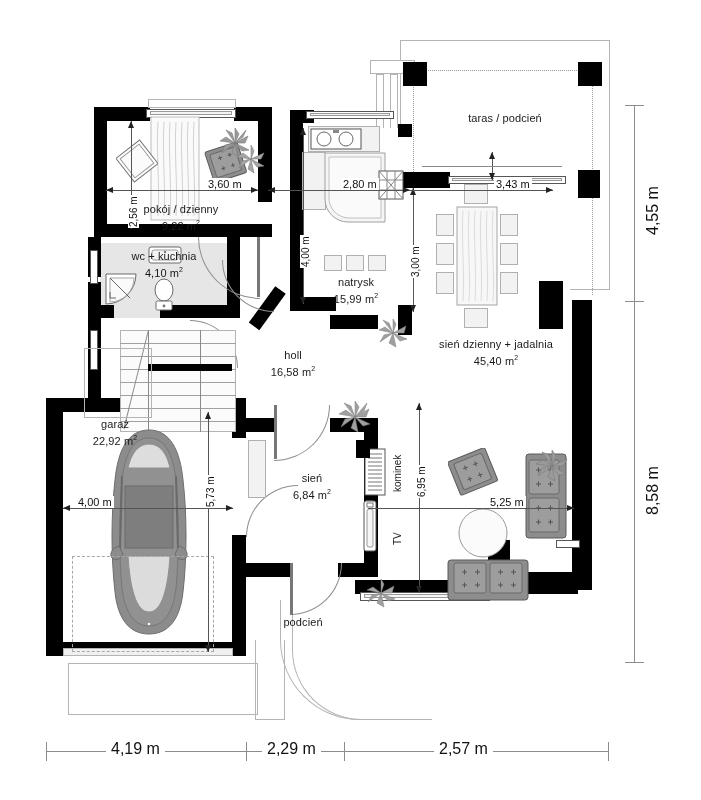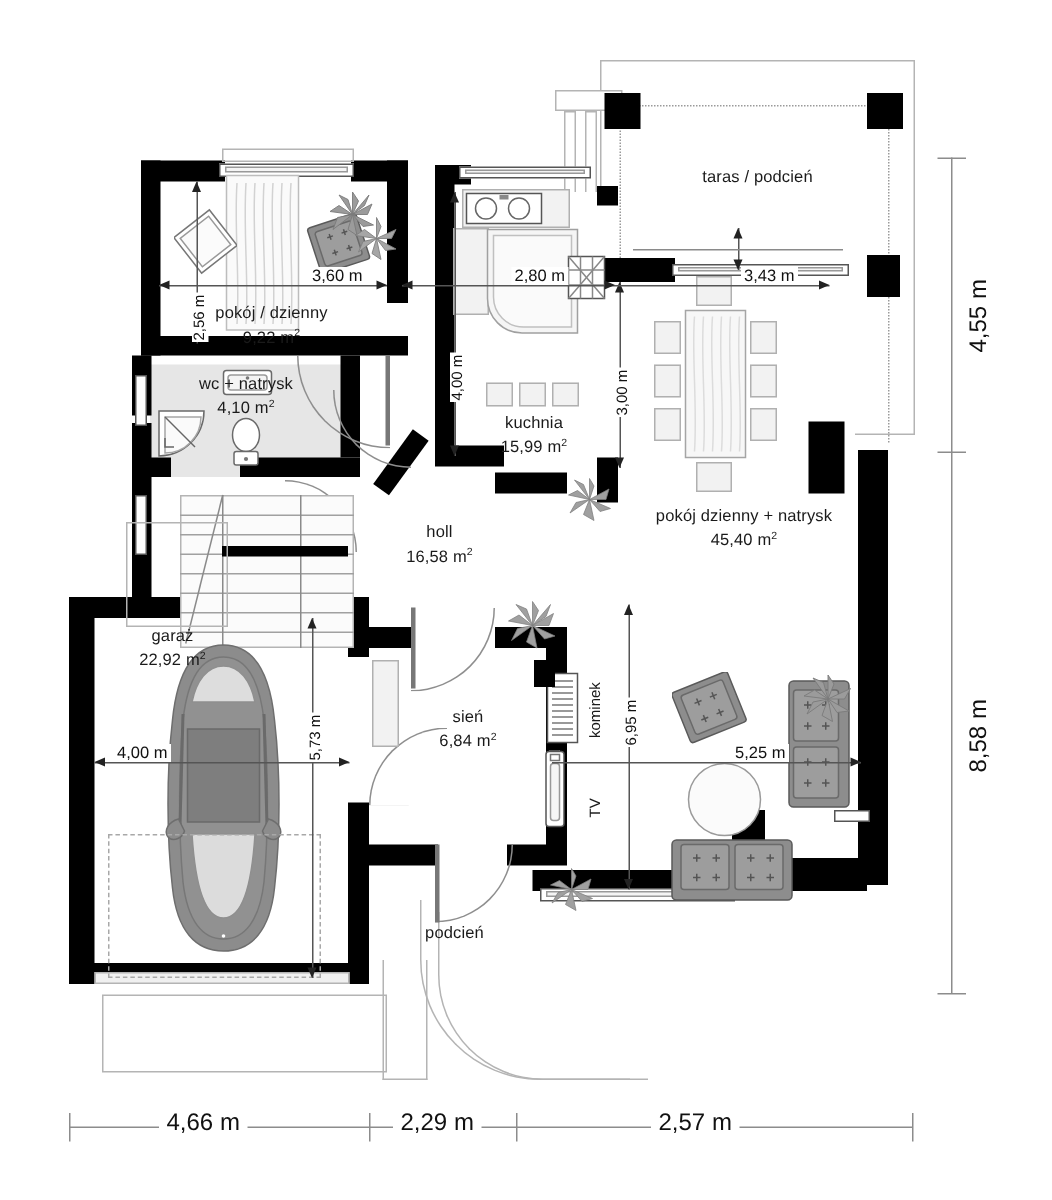--- a/index.html
+++ b/index.html
@@ -527,46 +527,46 @@
     <circle cx="43" cy="196" r="1.2" fill="#fff"></circle>
   </svg>
   <div class="outline-d" style="left:72px; top:556px; width:142px; height:96px;"></div>
 
   <div class="lbl" style="left:108px; top:203px; width:146px;">
     <span>pokój / dzienny</span><br>
     <span>9,22 m</span><span class="sup">2</span>
   </div>
 
   <div class="lbl" style="left:100px; top:250px; width:128px;">
-    <span>wc + natrysk</span><br>
+    <span>wc + kuchnia</span><br>
     <span>4,10 m</span><span class="sup">2</span>
   </div>
 
   <div class="lbl" style="left:296px; top:276px; width:120px;">
-    <span>kuchnia</span><br>
+    <span>natrysk</span><br>
     <span>15,99 m</span><span class="sup">2</span>
   </div>
 
   <div class="lbl" style="left:238px; top:349px; width:110px;">
     <span>holl</span><br>
     <span>16,58 m</span><span class="sup">2</span>
   </div>
 
   <div class="lbl" style="left:62px; top:418px; width:106px;">
     <span>garaż</span><br>
     <span>22,92 m</span><span class="sup">2</span>
   </div>
 
   <div class="lbl" style="left:250px; top:472px; width:100px;padding-left:24px;">
     <span>sień</span><br>
     <span>6,84 m</span><span class="sup">2</span>
   </div>
 
   <div class="lbl" style="left:416px; top:338px; width:160px;">
-    <span>pokój dzienny + natrysk</span><br>
+    <span>sień dzienny + jadalnia</span><br>
     <span>45,40 m</span><span class="sup">2</span>
   </div>
 
   <div class="lbl" style="left:420px; top:112px; width:170px;">
     <span>taras / podcień</span>
   </div>
 
   <div class="lbl" style="left:248px; top:616px; width:110px;">
     <span>podcień</span>
   </div>
@@ -608,21 +608,21 @@
   <div class="dim-lbl-v" style="left:416px; top:498px;">6,95 m</div>
 
   <div class="dim-h noarrow-l" style="left:368px; top:508px; width:206px;"></div>
   <div class="dim-lbl" style="left:488px; top:496px;">5,25 m</div>
 
   <div class="ext-line" style="left:46px; top:751px; width:562px; height:1px;"></div>
   <div class="ext-tick" style="left:46px; top:742px; width:1px; height:19px;"></div>
   <div class="ext-tick" style="left:246px; top:742px; width:1px; height:19px;"></div>
   <div class="ext-tick" style="left:344px; top:742px; width:1px; height:19px;"></div>
   <div class="ext-tick" style="left:608px; top:742px; width:1px; height:19px;"></div>
-  <div class="ext-lbl" style="left:106px; top:740px;">4,66 m</div>
+  <div class="ext-lbl" style="left:106px; top:740px;">4,19 m</div>
   <div class="ext-lbl" style="left:262px; top:740px;">2,29 m</div>
   <div class="ext-lbl" style="left:434px; top:740px;">2,57 m</div>
 
   <div class="ext-line" style="left:634px; top:105px; width:1px; height:557px;"></div>
   <div class="ext-tick" style="left:625px; top:105px; width:19px; height:1px;"></div>
   <div class="ext-tick" style="left:625px; top:301px; width:19px; height:1px;"></div>
   <div class="ext-tick" style="left:625px; top:662px; width:19px; height:1px;"></div>
   <div class="ext-lbl-v" style="left:644px; top:240px;">4,55 m</div>
   <div class="ext-lbl-v" style="left:644px; top:520px;">8,58 m</div>
 

